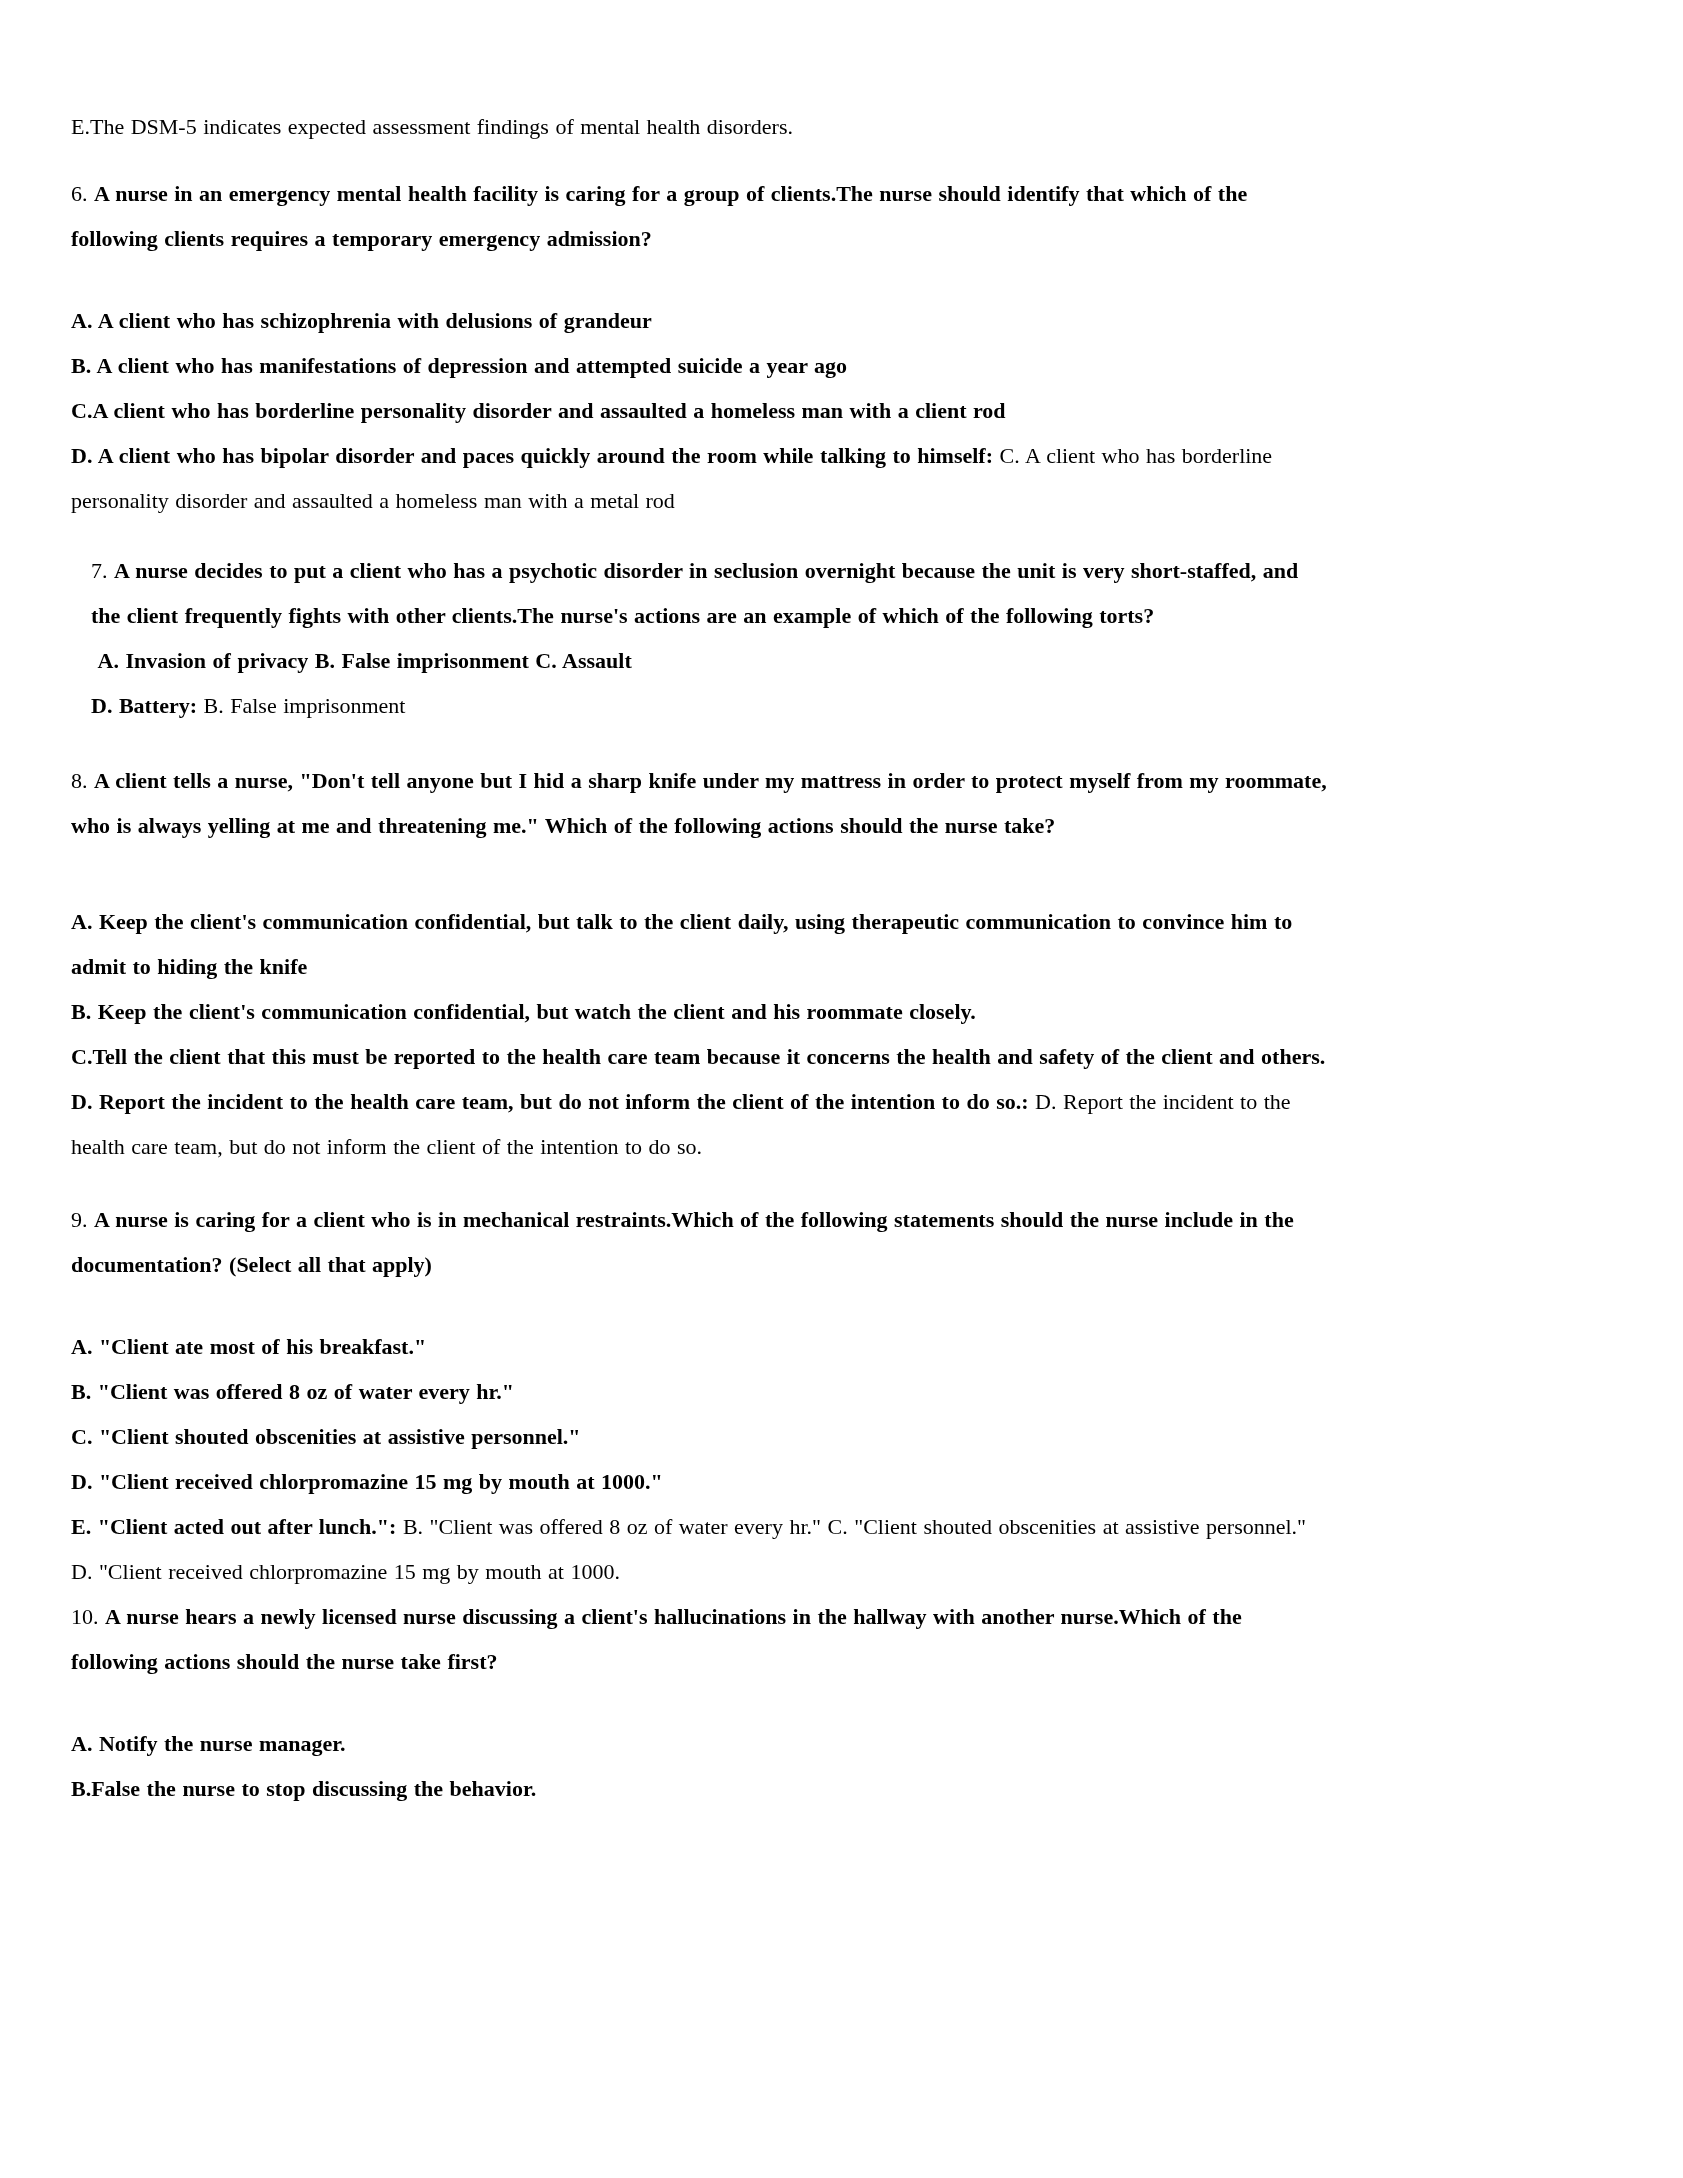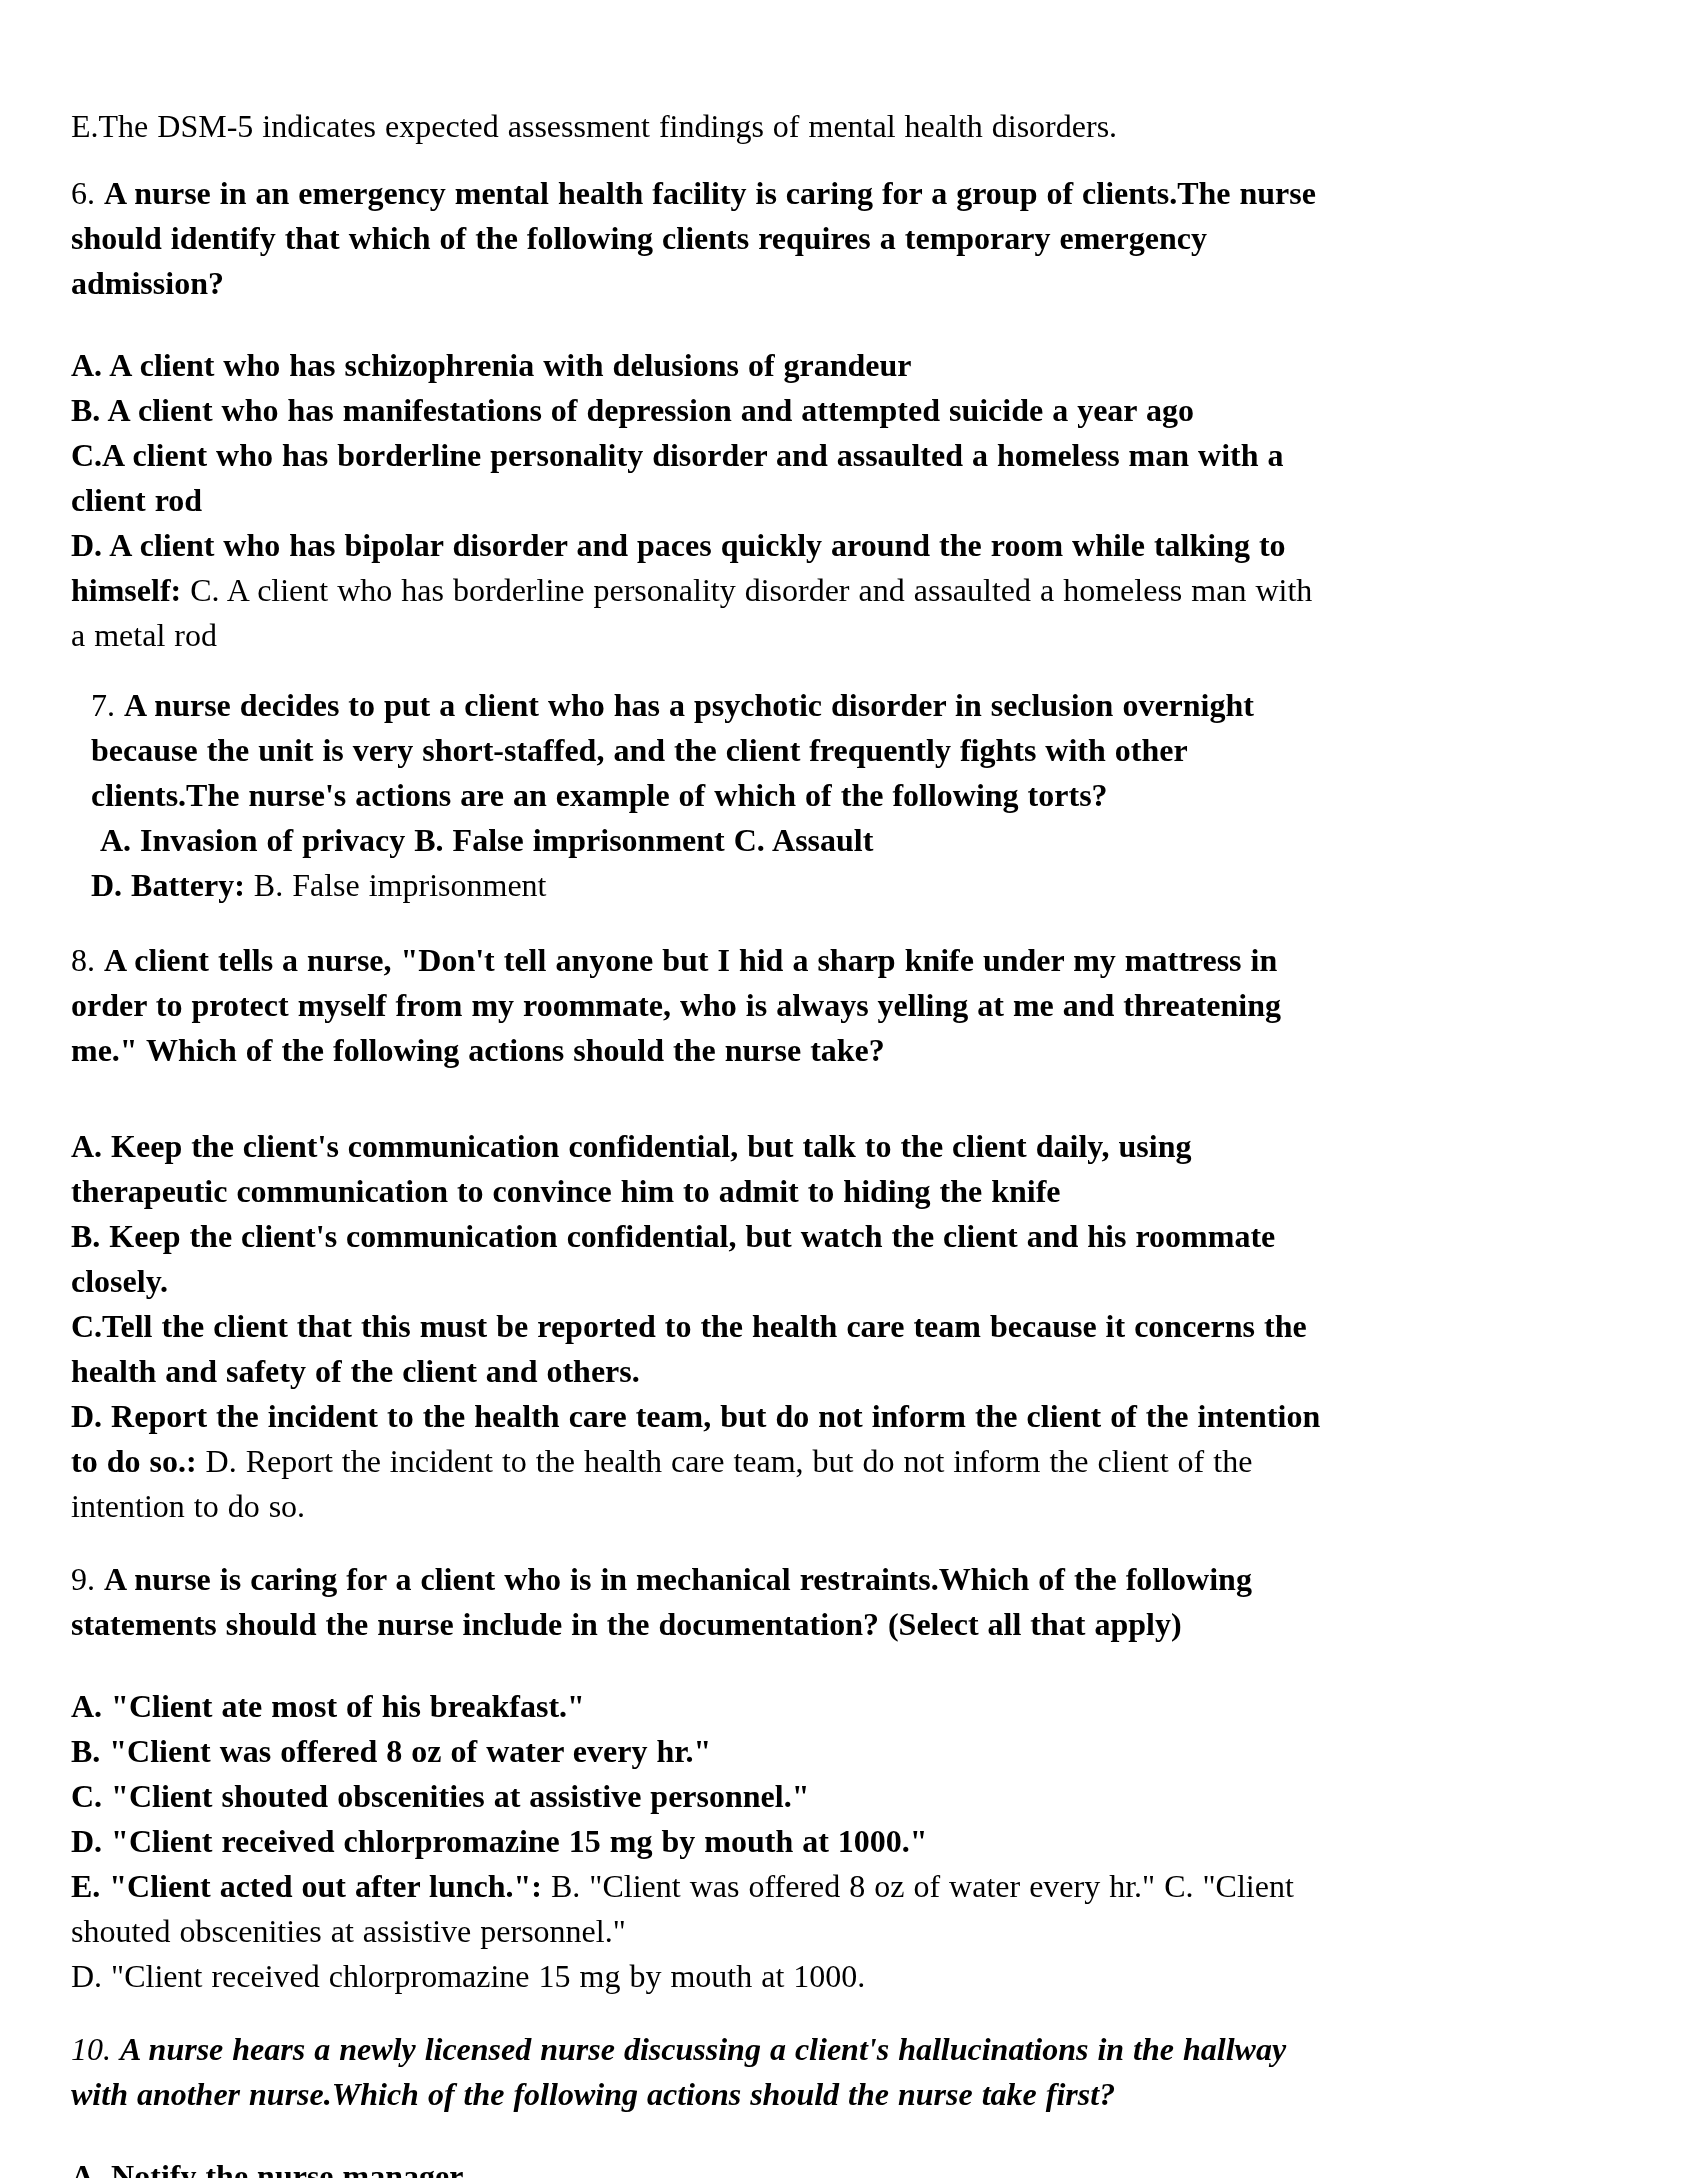--- a/index.html
+++ b/index.html
@@ -13,21 +13,21 @@
     overflow: hidden;
   }
   .page {
     box-sizing: border-box;
     width: 1388px;
     height: 2178px;
     padding: 104px 59px 0 71px;
     background: #ffffff;
     color: #000000;
     font-family: "Liberation Serif", "DejaVu Serif", serif;
-    font-size: 32px;
+    font-size: 22px;
     line-height: 45px;
   }
   .block { margin: 0; }
   .para {
     margin: 0;
     max-width: 1544px;
     white-space: pre-wrap;
     text-align: left;
     word-spacing: 1px;
   }
@@ -68,21 +68,21 @@
       <p class="para"><span class="seg">9. </span><span class="seg b">A nurse is caring for a client who is in mechanical restraints.Which of the following statements should the nurse include in the documentation? (Select all that apply)</span></p>
     </section>
     <section class="block" style="margin-top: 37px;">
       <p class="para"><span class="seg b">A. "Client ate most of his breakfast."</span></p>
       <p class="para"><span class="seg b">B. "Client was offered 8 oz of water every hr."</span></p>
       <p class="para"><span class="seg b">C. "Client shouted obscenities at assistive personnel."</span></p>
       <p class="para"><span class="seg b">D. "Client received chlorpromazine 15 mg by mouth at 1000."</span></p>
       <p class="para"><span class="seg b">E. "Client acted out after lunch.":</span><span class="seg"> B. "Client was offered 8 oz of water every hr." C. "Client shouted obscenities at assistive personnel."</span></p>
       <p class="para"><span class="seg">D. "Client received chlorpromazine 15 mg by mouth at 1000.</span></p>
     </section>
-    <section class="block" style="margin-top: 28px; font-style: italic;">
+    <section class="block" style="">
       <p class="para"><span class="seg">10. </span><span class="seg b">A nurse hears a newly licensed nurse discussing a client's hallucinations in the hallway with another nurse.Which of the following actions should the nurse take first?</span></p>
     </section>
     <section class="block" style="margin-top: 37px;">
       <p class="para"><span class="seg b">A. Notify the nurse manager.</span></p>
       <p class="para"><span class="seg b">B.False the nurse to stop discussing the behavior.</span></p>
     </section>
   </main>
 
 
 </body></html>

